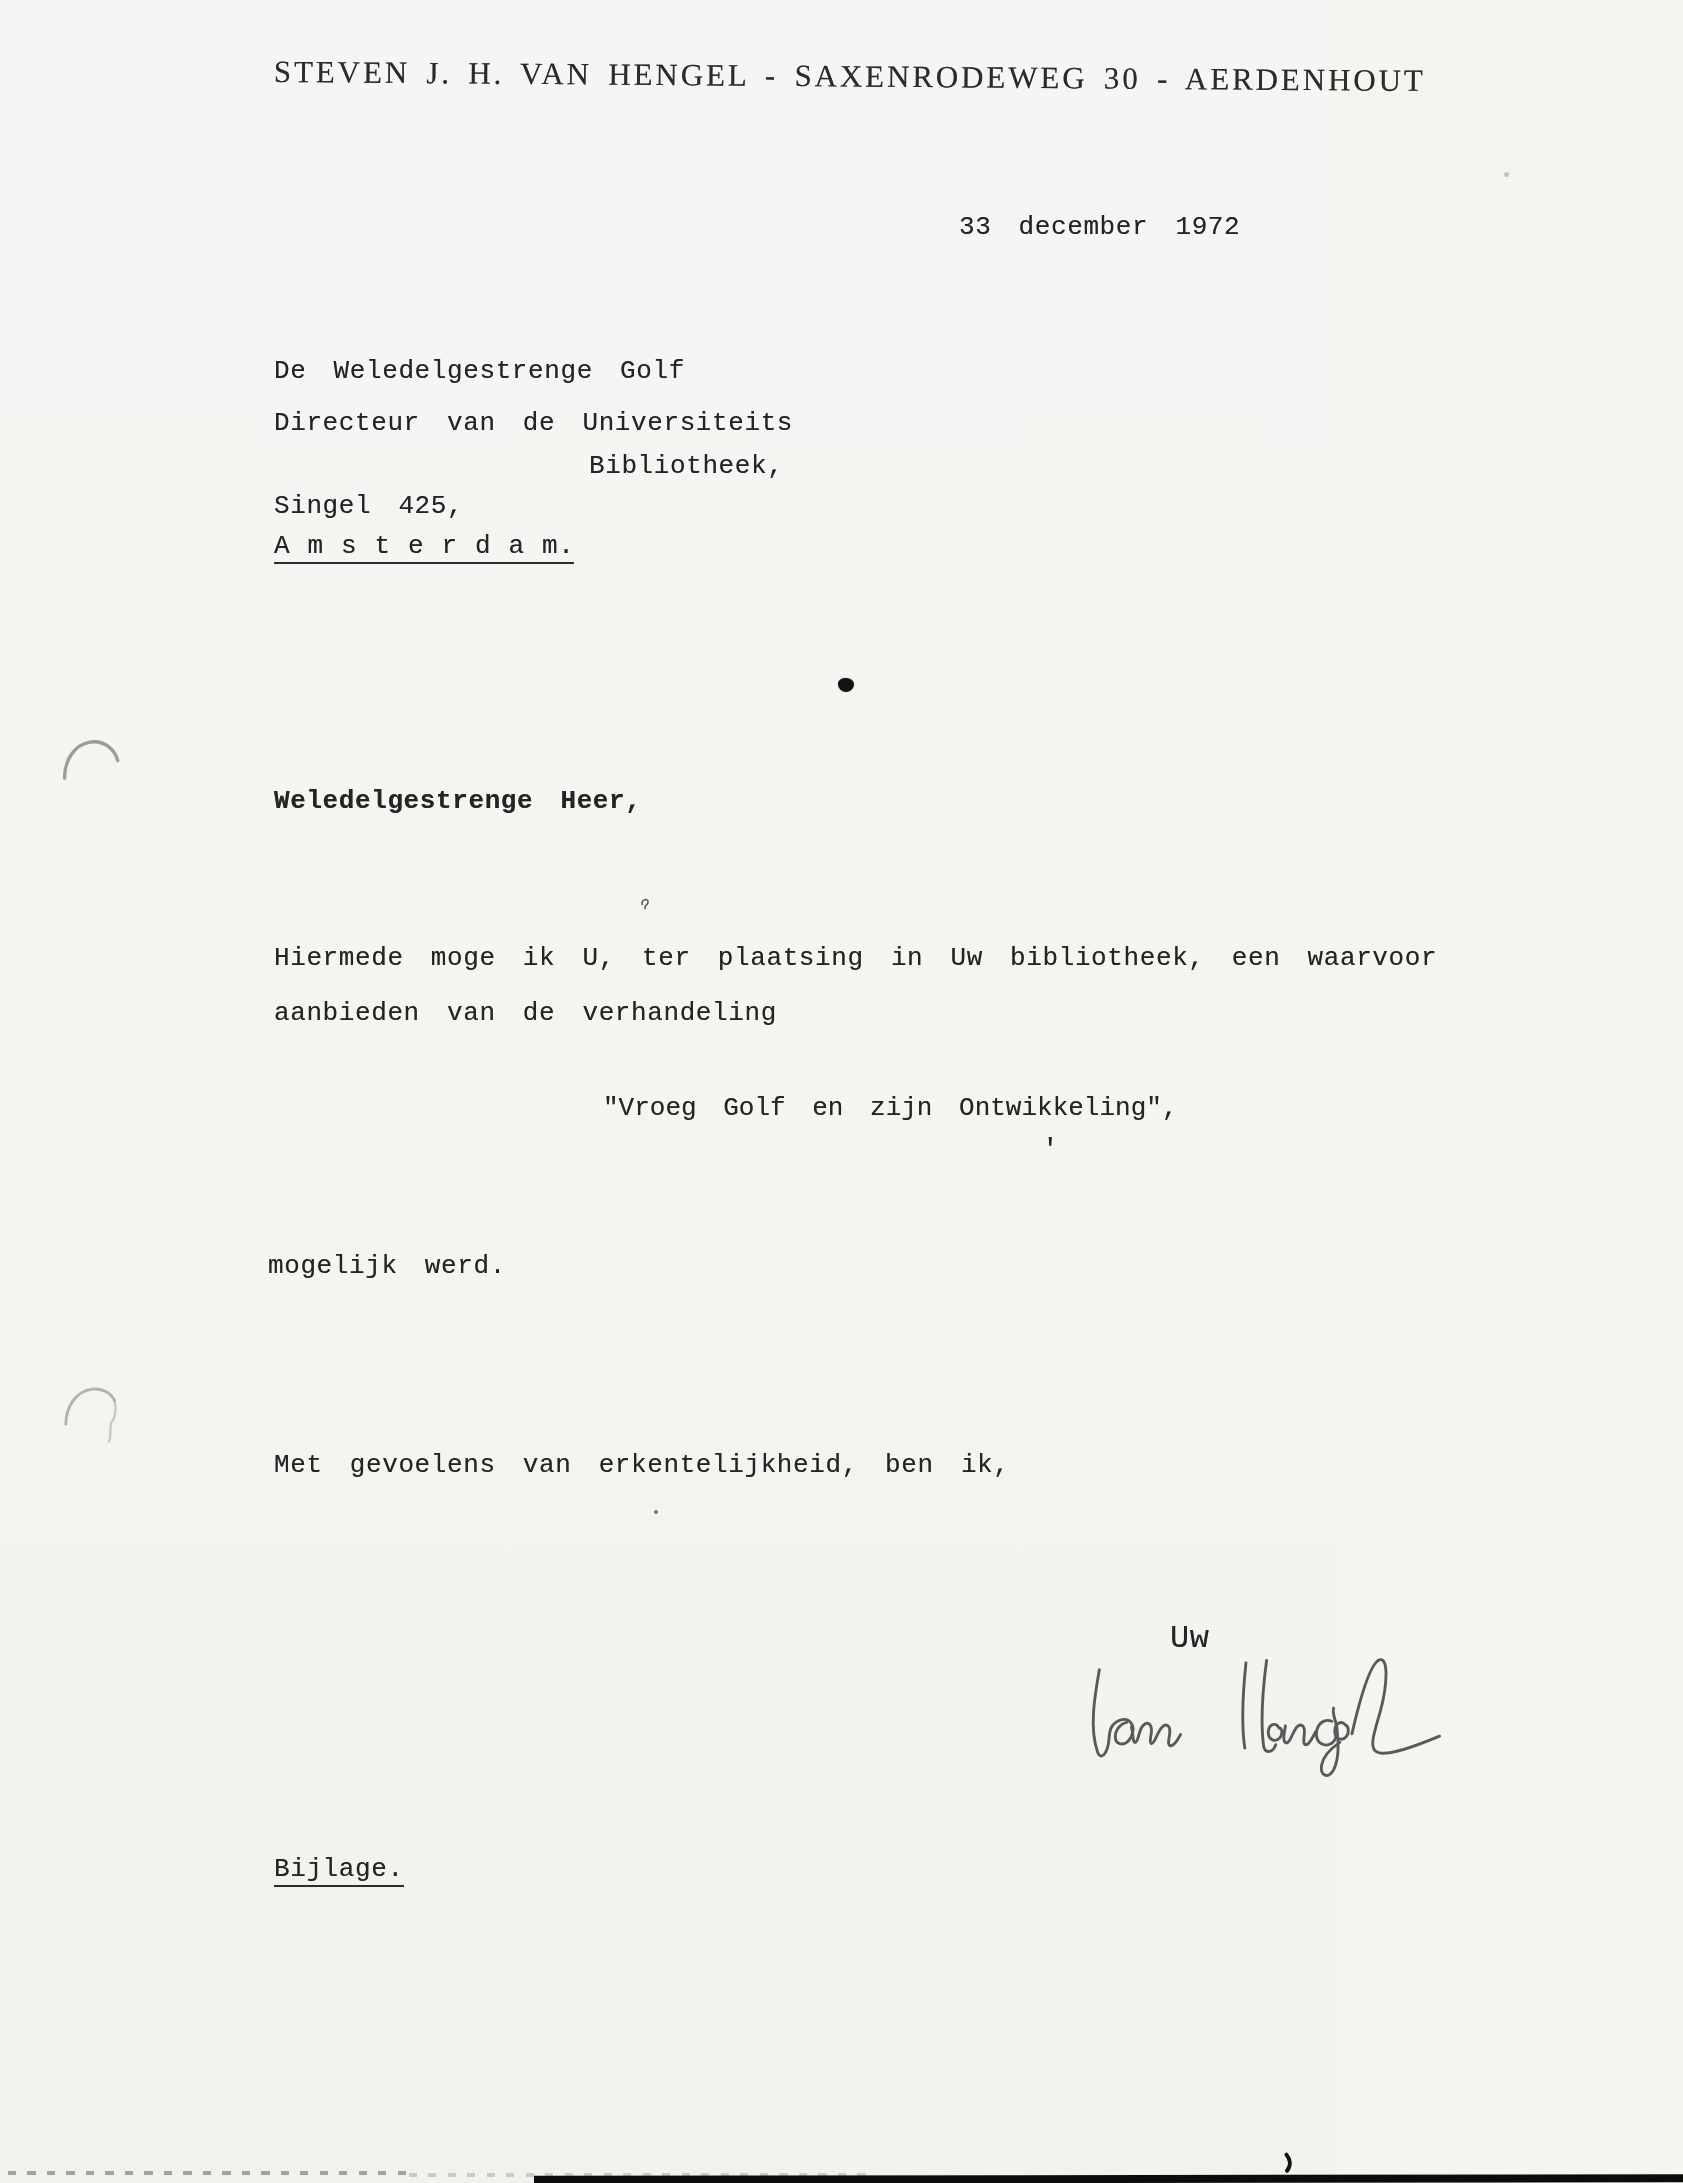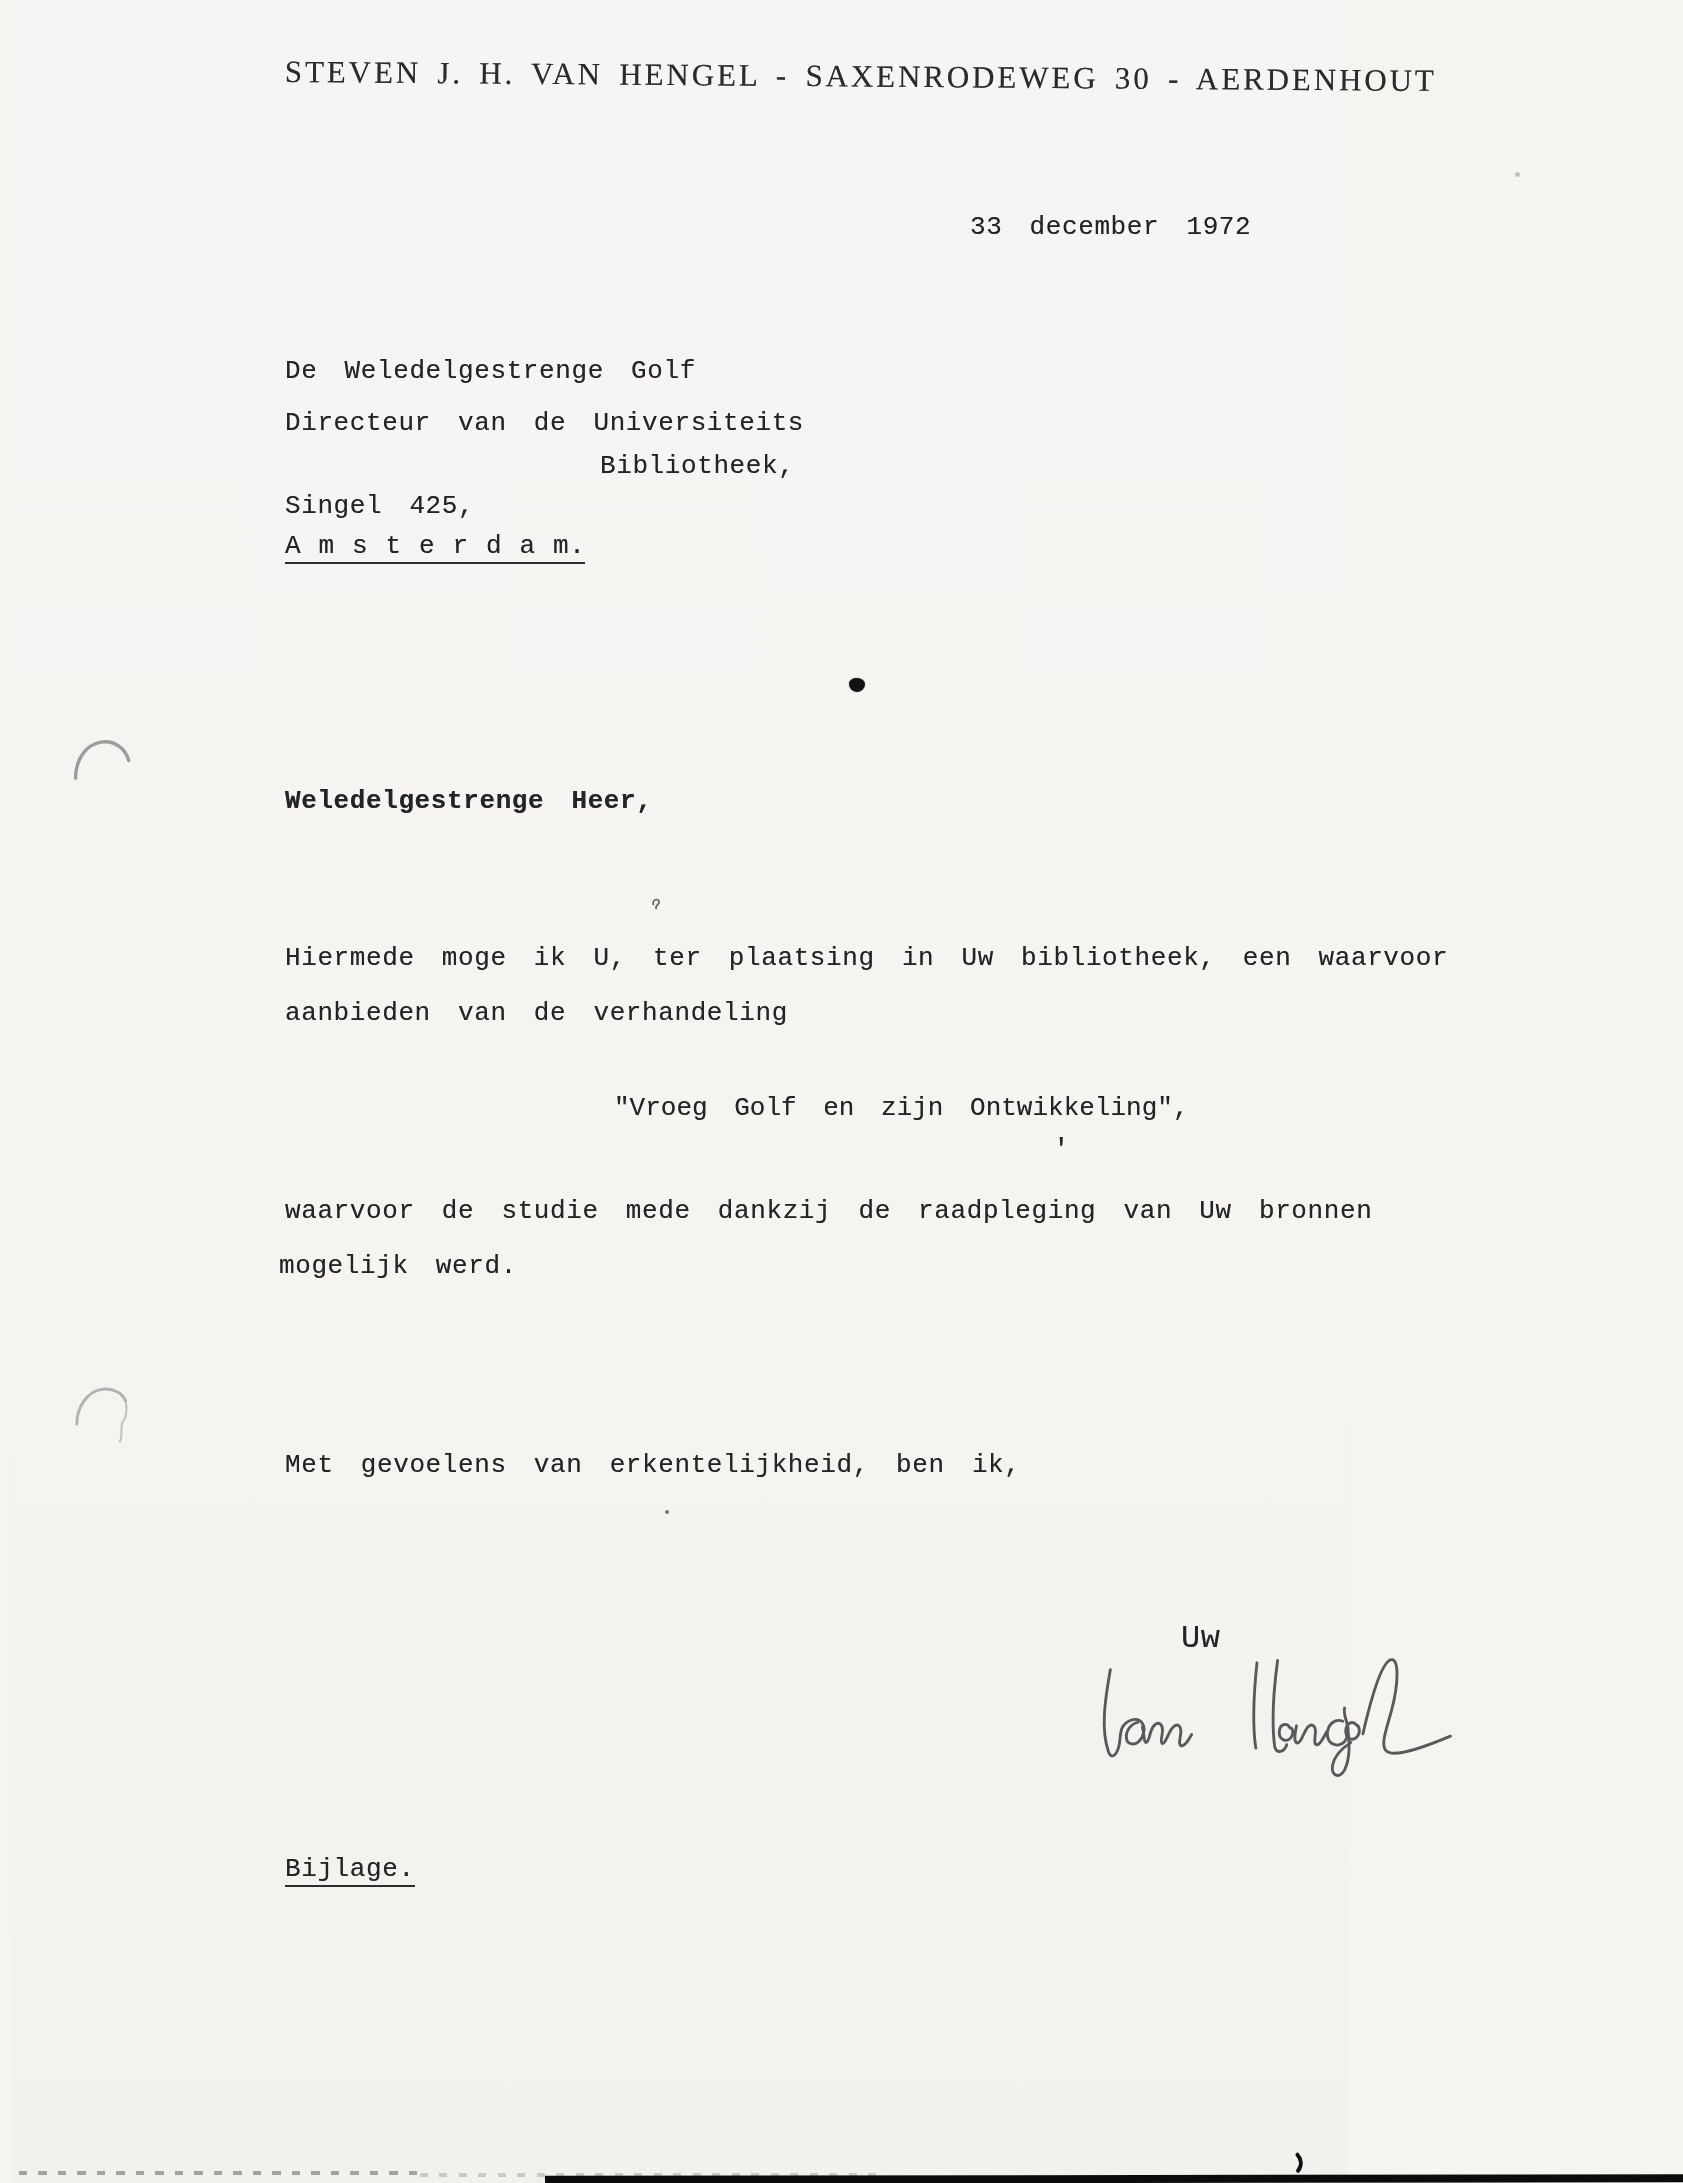--- a/index.html
+++ b/index.html
@@ -10,21 +10,20 @@
   html,body{margin:0;padding:0;}
   body{
     width:1684px;height:2183px;
     background:var(--paper);
     overflow:hidden;
     font-family:"Liberation Mono","DejaVu Sans Mono",monospace;
   }
   .page{
     position:relative;width:1336px;height:2183px;
     background:linear-gradient(180deg,#f6f5f3 0%,#f5f4f1 55%,#f2f1ee 100%);
-    margin-left:11px;
   }
   .typed{
     position:absolute;
     font-size:26px;line-height:1.15;
     letter-spacing:0.6px;word-spacing:11px;
     color:var(--ink);
     text-shadow:0 0 0.6px rgba(25,25,25,.45);
     white-space:nowrap;
   }
   .letterhead{
@@ -83,21 +82,20 @@
     <path d="M4,13 C2,5 13,1 14,8 C15,14 6,15 9,20" fill="none" stroke="#4a4a4a" stroke-width="3" stroke-linecap="round" opacity="0.85"></path>
   </svg>
 
   <div class="typed" style="left:274px;top:944px;">Hiermede moge ik U, ter plaatsing in Uw bibliotheek, een waarvoor</div>
   <div class="typed" style="left:274px;top:999px;">aanbieden van de verhandeling</div>
 
   <div class="typed" style="left:603px;top:1094px;letter-spacing:0;">"Vroeg Golf en zijn Ontwikkeling",</div>
 
   <div class="typed" style="left:1042px;top:1134px;font-size:27.5px;">'</div>
 
-  <div class="typed" style="left:274px;top:1197px;">waarvoor de studie mede dankzij de raadpleging van Uw bronnen</div>
   <div class="typed" style="left:268px;top:1252px;">mogelijk werd.</div>
 
   <svg style="left:60px;top:1384px;" width="69" height="62" viewBox="0 0 120 108">
     <path d="M10,70 C10,40 28,12 56,9 C75,7 89,16 95,29" fill="none" stroke="#9b9b9b" stroke-width="5" stroke-linecap="round" opacity="0.75"></path>
     <path d="M95,29 C99,45 95,62 89,67 C86,80 90,93 85,100" fill="none" stroke="#a8a8a8" stroke-width="4" stroke-linecap="round" opacity="0.6"></path>
   </svg>
 
   <div class="typed" style="left:274px;top:1451px;">Met gevoelens van erkentelijkheid, ben ik,</div>
 
   <div class="speck-dot" style="left:654px;top:1510px;width:4px;height:4px;background:#555;opacity:.8;"></div>

